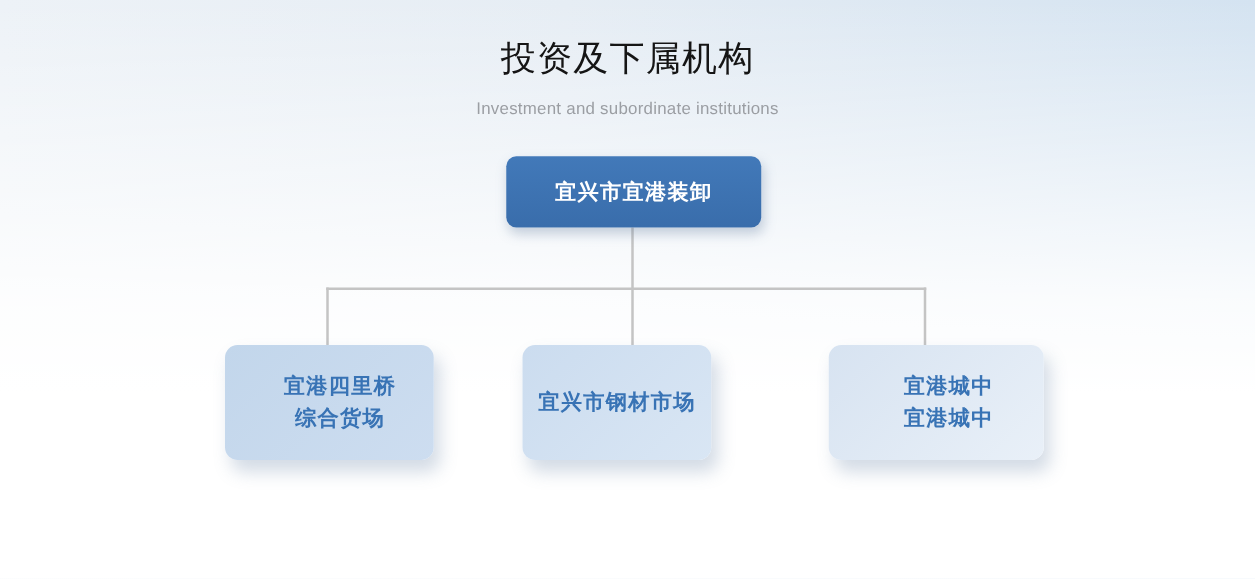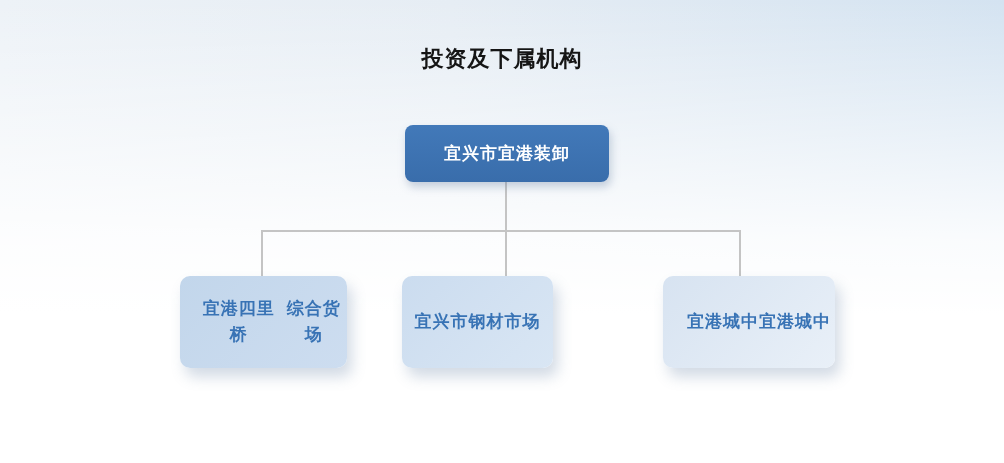--- a/index.html
+++ b/index.html
@@ -10,24 +10,24 @@
     width: 1004px;
     height: 463px;
     overflow: hidden;
     background:
       linear-gradient(to bottom, rgba(255,255,255,0) 0%, rgba(255,255,255,0.88) 52%, #ffffff 68%),
       linear-gradient(to left, #d4e3f1 0%, #e6edf4 55%, #edf2f7 100%);
   }
 
   .page-title {
     position: absolute;
-    top: 44px; left: 0; width: 100%;
+    top: 28px; left: 0; width: 100%;
     text-align: center;
-    font-size: 22px;
-    font-weight: bold;
+    font-size: 28px;
+    font-weight: normal;
     color: #151515;
     letter-spacing: 1px;
   }
 
   .page-subtitle {
     position: absolute;
     top: 79px; left: 0; width: 100%;
     text-align: center;
     font-size: 13.5px;
     color: #9b9ea3;
@@ -41,21 +41,21 @@
   }
   .line.stem        { left: 505px; top: 182px; width: 2px;  height: 94px; }
   .line.rail        { left: 261px; top: 230px; width: 480px; height: 2px; }
   .line.drop-left   { left: 261px; top: 230px; width: 2px;  height: 46px; }
   .line.drop-right  { left: 739px; top: 230px; width: 2px;  height: 46px; }
 
   .node {
     position: absolute;
     z-index: 2;
     display: flex;
-    flex-direction: row;
+    flex-direction: column;
     align-items: center;
     justify-content: center;
     text-align: center;
     font-weight: bold;
   }
 
   .node.root {
     left: 405px; top: 125px;
     width: 204px; height: 57px;
     border-radius: 8px;
@@ -72,34 +72,35 @@
     height: 92px;
     border-radius: 10px;
     color: #3873b5;
     font-size: 17px;
     line-height: 26px;
     letter-spacing: 1px;
     box-shadow: 5px 9px 14px rgba(110, 135, 170, 0.30);
   }
   .node.child-1 { left: 180px; width: 150px;
     background: linear-gradient(135deg, #c2d6eb 0%, #cdddf0 100%); padding-left: 17px; }
-  .node.child-2 { left: 402px; width: 151px;
+  .node.child-2 { left: 418px; width: 151px;
     background: linear-gradient(135deg, #cbdcef 0%, #d9e6f4 100%); }
   .node.child-3 { left: 663px; width: 152px;
     background: linear-gradient(135deg, #d7e3f1 0%, #e9f0f8 100%); padding-left: 20px; }
 
   .node span { display: block; }
 </style>
 </head>
 <body>
 
 <div class="canvas">
 
   <div class="page-title">投资及下属机构</div>
 
+  <div class="page-subtitle">Investment and subordinate institutions</div>
 
   <div class="line stem"></div>
   <div class="line rail"></div>
   <div class="line drop-left"></div>
   <div class="line drop-right"></div>
 
   <div class="node root">
     <span>宜兴市宜港装卸</span>
   </div>
 

